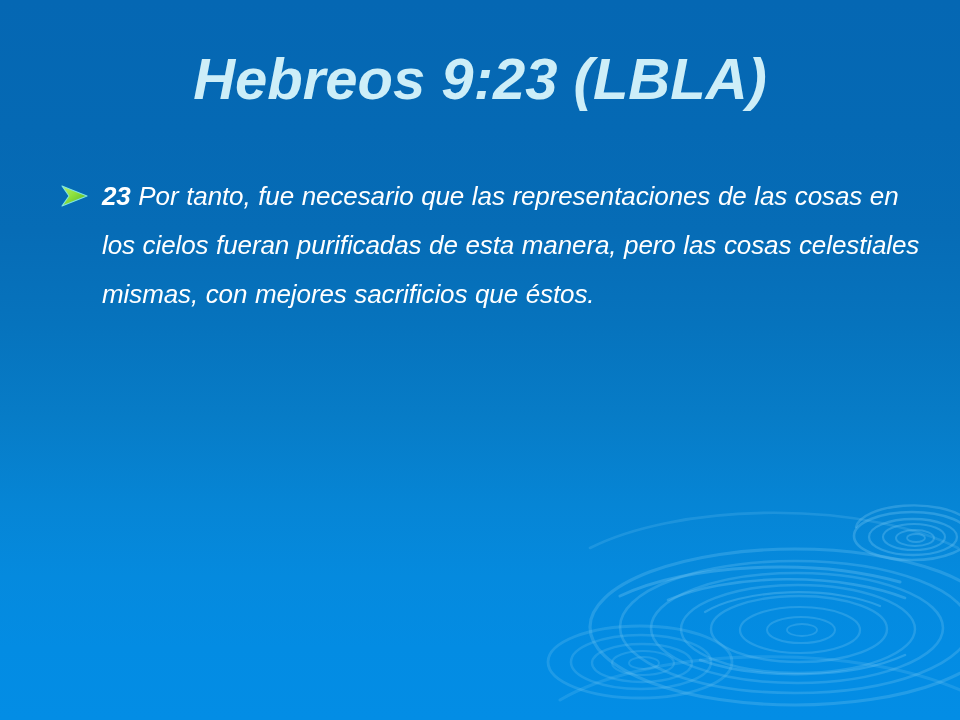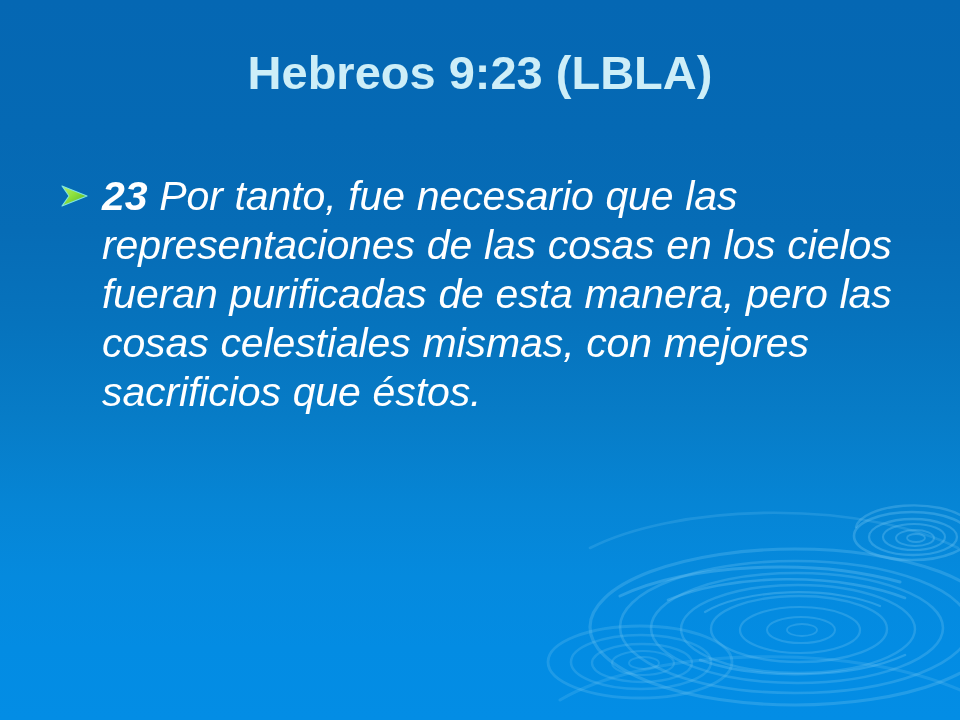--- a/index.html
+++ b/index.html
@@ -39,23 +39,24 @@
   
   .title-box {
     position: absolute;
     left: 60px;
     top: 48px;
     width: 840px;
     text-align: center;
   }
   .title-text {
     display: inline-block;
-    font-size: 47px;
+    font-size: 58px;
     line-height: 1.08;
     font-weight: bold;
+    font-style: italic;
     color: #cdeef8;
     letter-spacing: 0px;
     white-space: nowrap;
   }
 
   
   .body-box {
     position: absolute;
     left: 50px;
     top: 172px;
@@ -67,21 +68,21 @@
   }
   .bullet-mark {
     position: absolute;
     left: 10px;
     top: 12px;
     width: 30px;
     height: 24px;
     line-height: 0;
   }
   .bullet-text {
-    font-size: 41px;
+    font-size: 26px;
     line-height: 49px;
     color: #ffffff;
     font-style: italic;
     font-weight: normal;
     letter-spacing: -0.1px;
     word-spacing: 0.5px;
   }
   .verse-num {
     font-weight: bold;
     font-style: italic;

